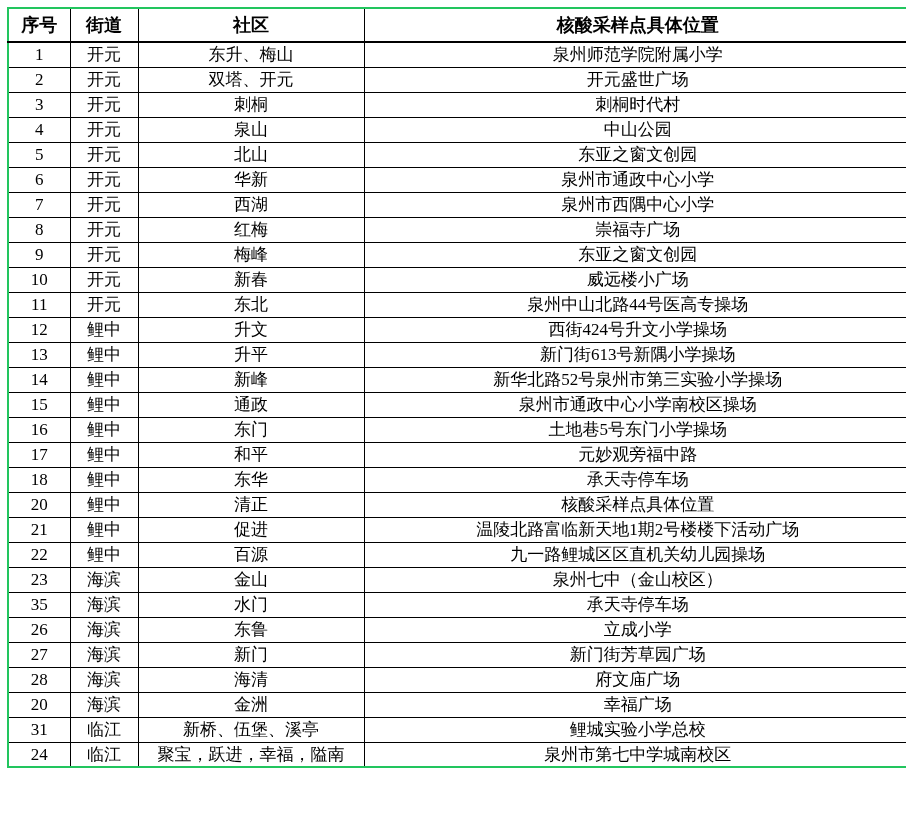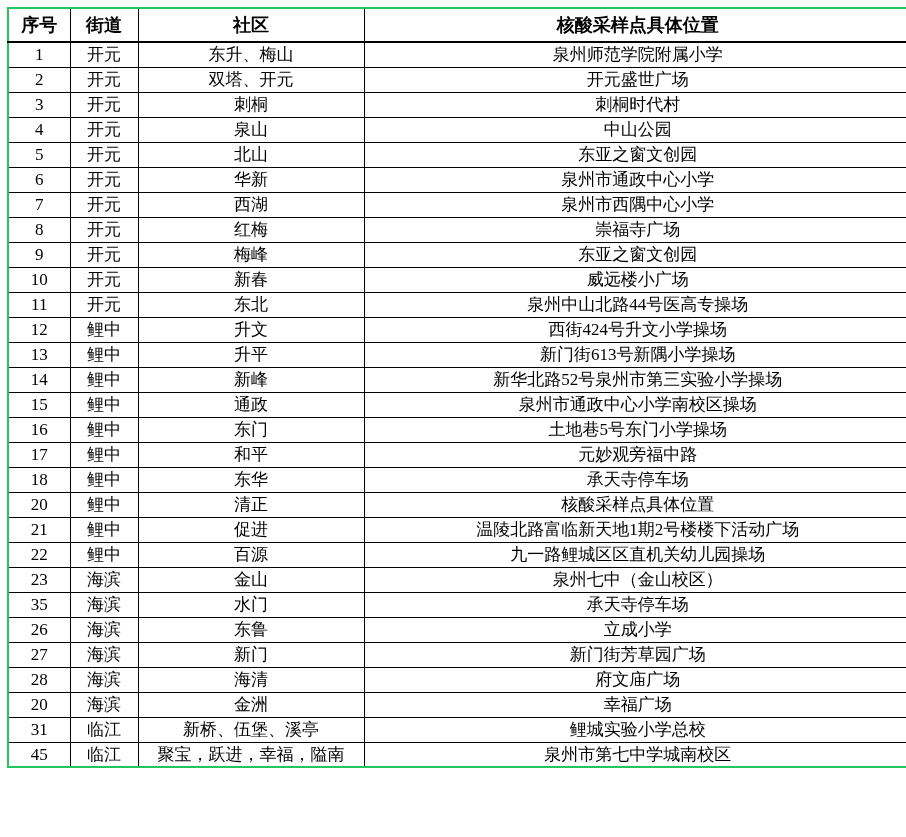--- a/index.html
+++ b/index.html
@@ -235,20 +235,20 @@
           <td>金洲</td>
           <td>幸福广场</td>
         </tr>
         <tr>
           <td>31</td>
           <td>临江</td>
           <td>新桥、伍堡、溪亭</td>
           <td>鲤城实验小学总校</td>
         </tr>
         <tr>
-          <td>45</td>
+          <td>24</td>
           <td>临江</td>
           <td>聚宝，跃进，幸福，隘南</td>
           <td>泉州市第七中学城南校区</td>
         </tr>
       </tbody>
   </table>
 </div>
 
 </body></html>

